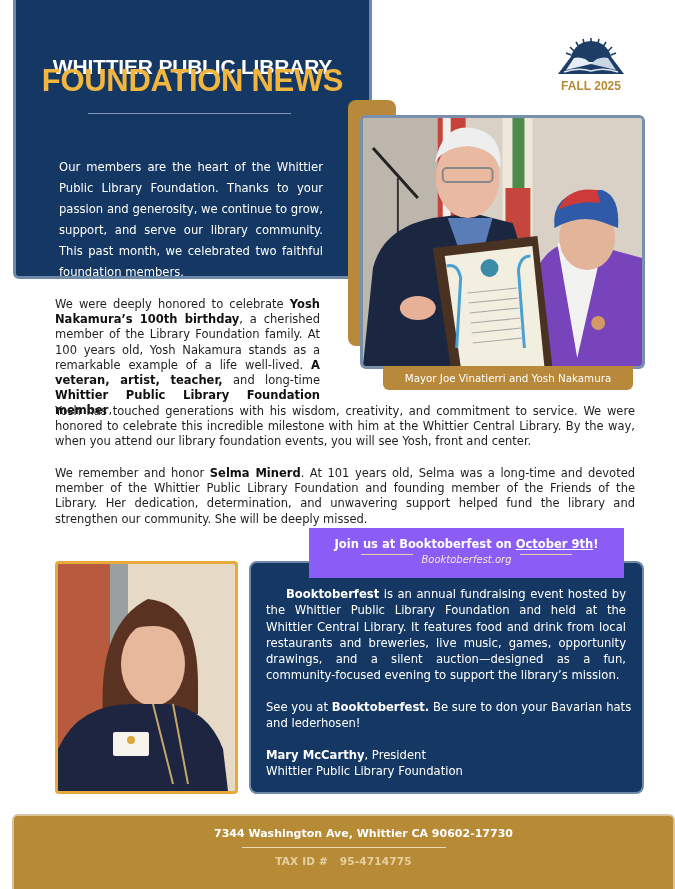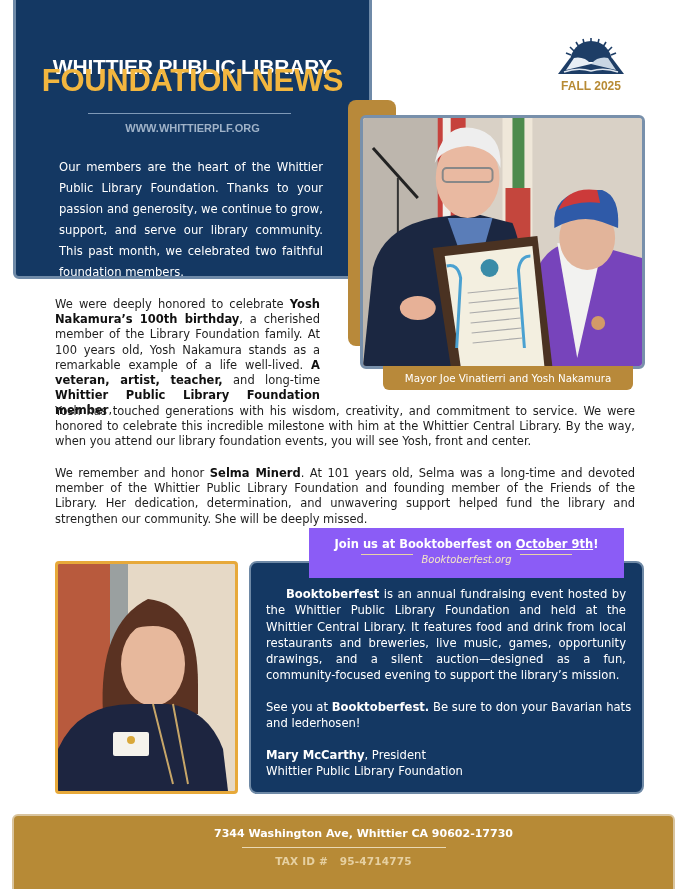--- a/index.html
+++ b/index.html
@@ -106,21 +106,20 @@
     color: #e6d0a1; font-size: 10.5px; font-weight: bold; letter-spacing: 0.2px;
   }
 </style>
 </head>
 <body>
 
 <div class="header-panel">
   <div class="title-line1">WHITTIER PUBLIC LIBRARY</div>
   <div class="title-line2">FOUNDATION NEWS</div>
   <div class="title-rule"></div>
-  <div class="website">WWW.WHITTIERPLF.ORG</div>
   <div class="intro">Our members are the heart of the Whittier Public Library Foundation. Thanks to your passion and generosity, we continue to grow, support, and serve our library community. This past month, we celebrated two faithful foundation members.</div>
 </div>
 
 <svg class="logo" viewBox="0 0 70 40">
   <g stroke="#1d3d66" stroke-width="1.6">
     <line x1="35" y1="2" x2="35" y2="8"></line>
       <line x1="27" y1="3" x2="28.5" y2="9"></line>
       <line x1="43" y1="3" x2="41.5" y2="9"></line>
     <line x1="20" y1="6" x2="23" y2="11"></line>
       <line x1="50" y1="6" x2="47" y2="11"></line>

